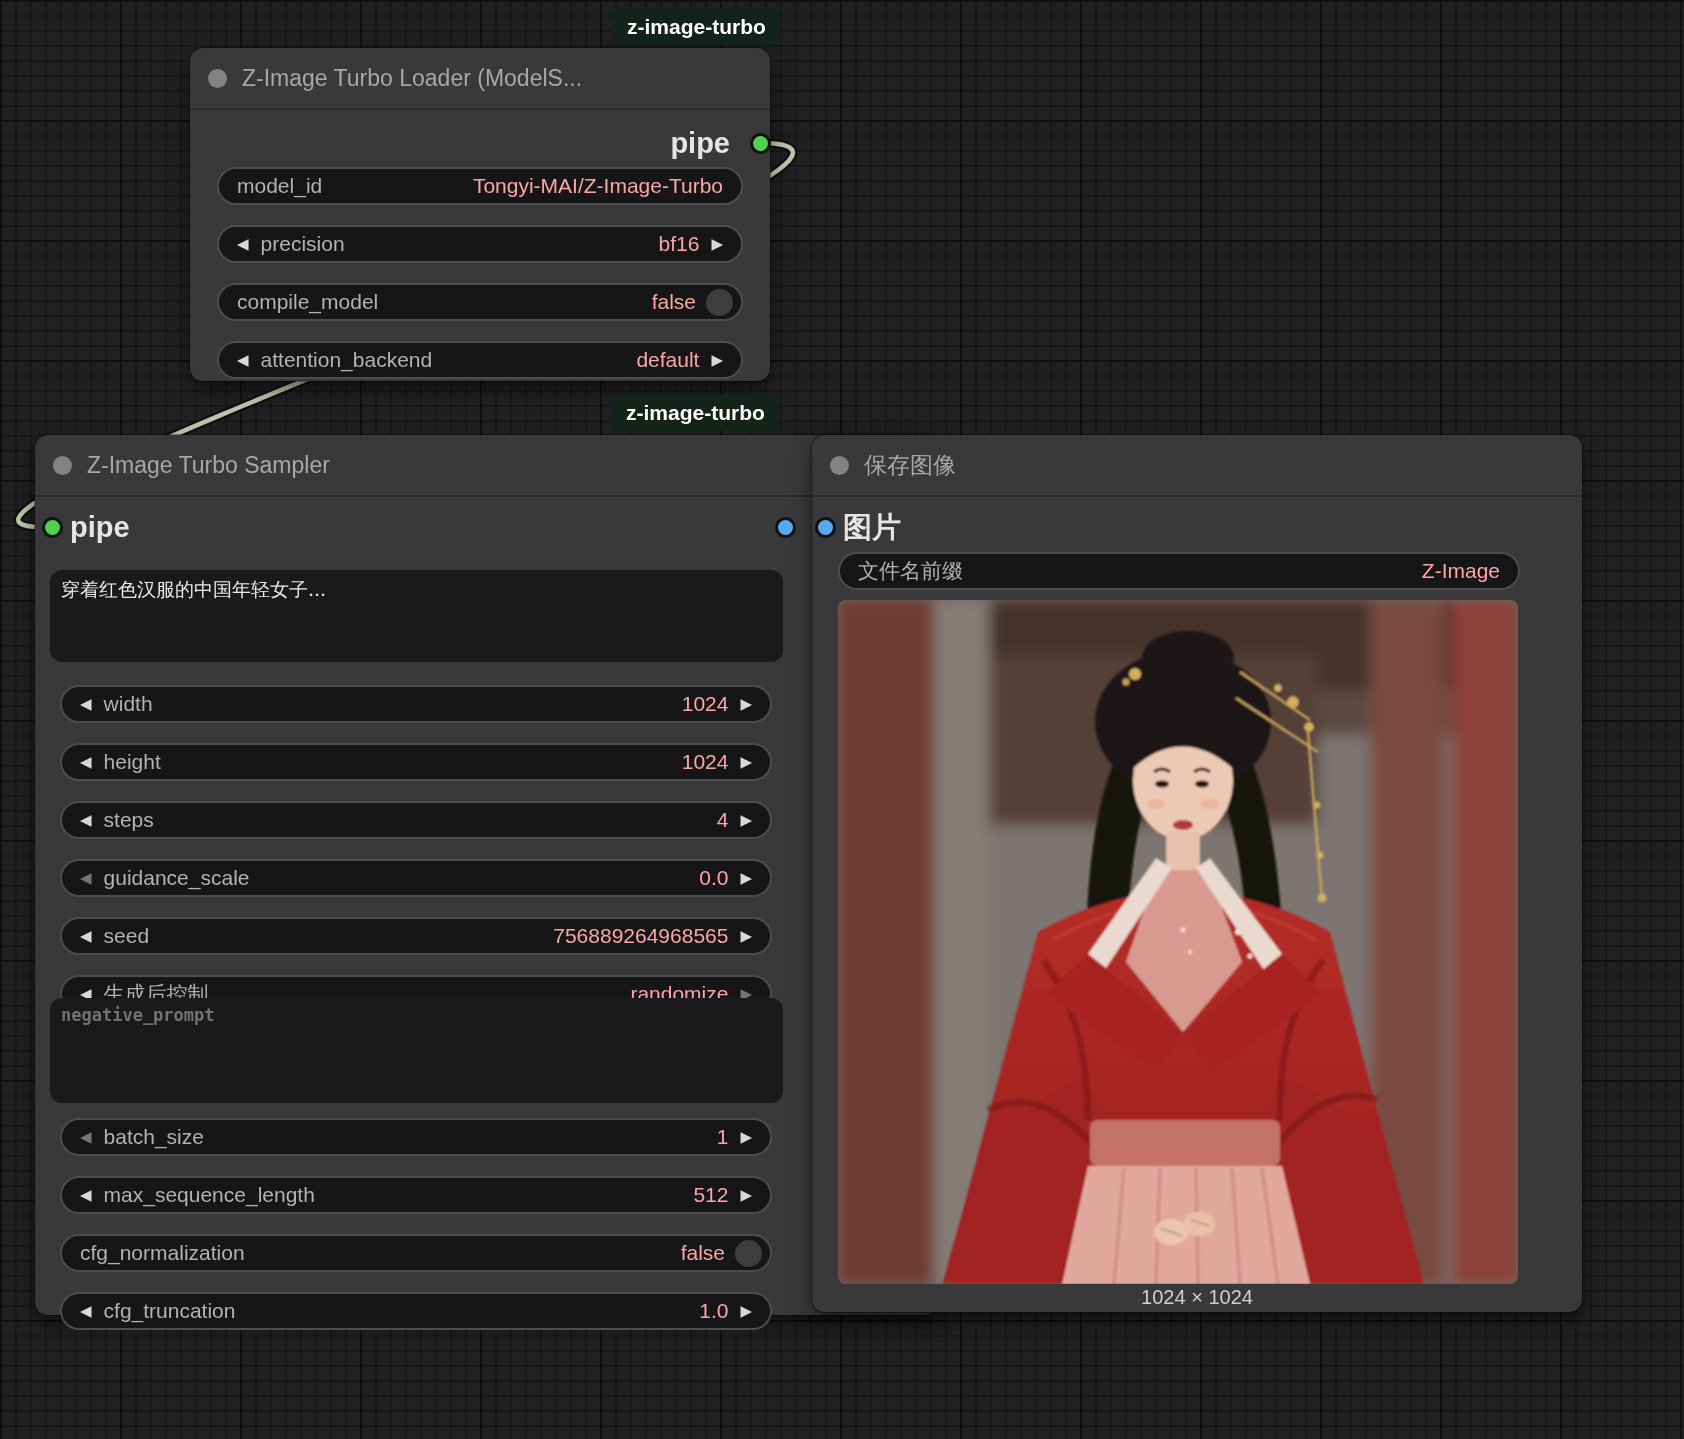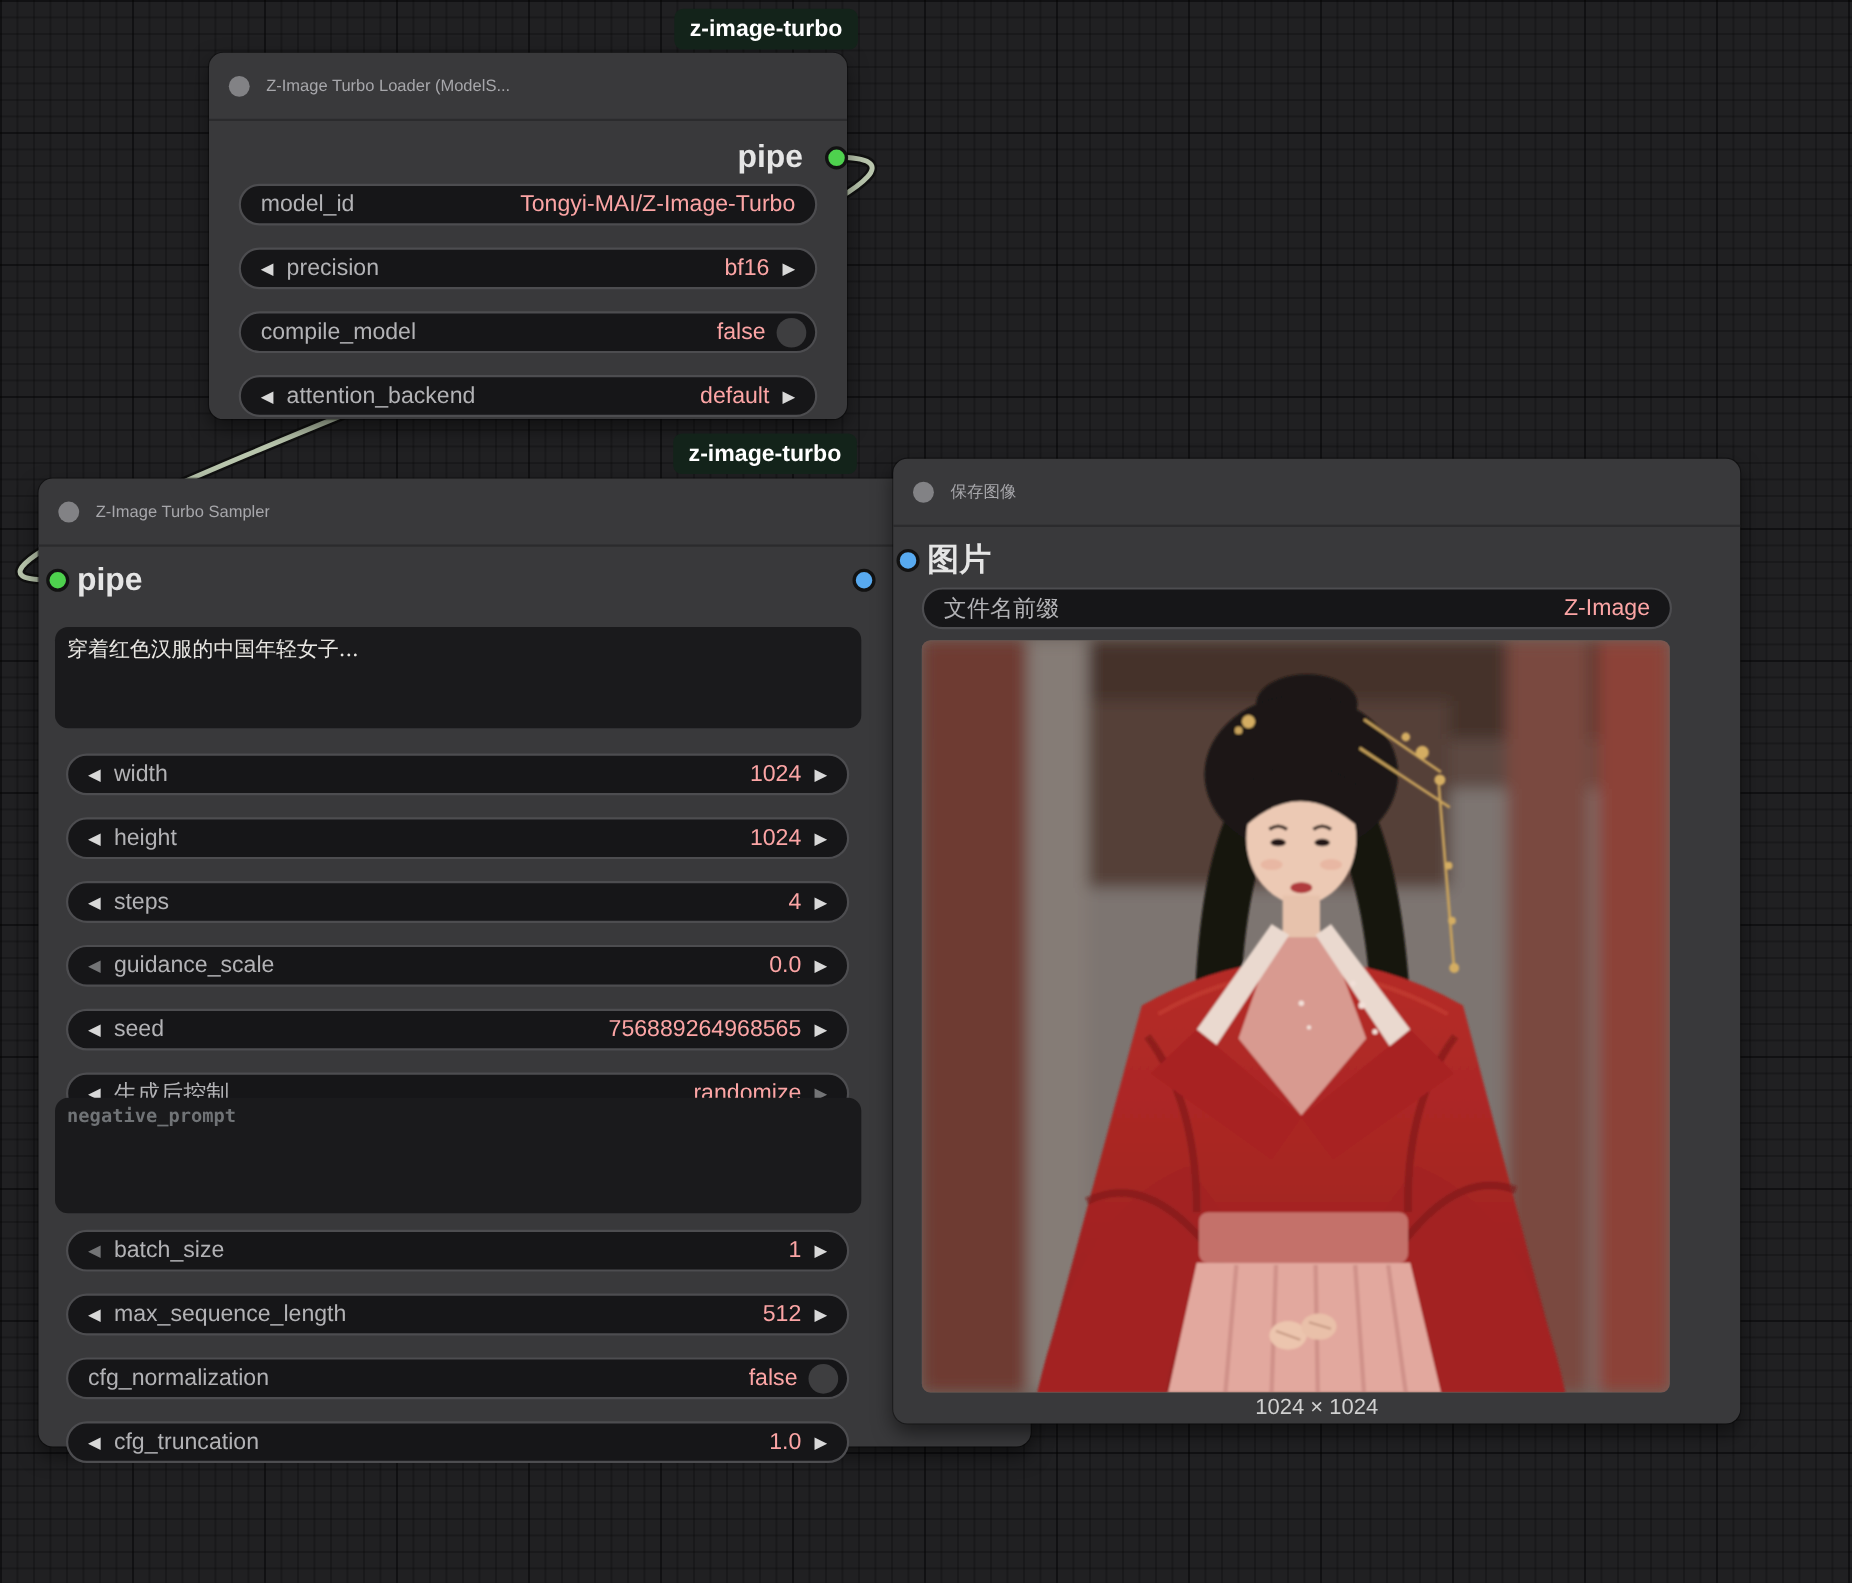--- a/index.html
+++ b/index.html
@@ -15,21 +15,21 @@
     font-family:"Liberation Sans", sans-serif;
   }
   .links{position:absolute;inset:0;z-index:1;pointer-events:none;}
   .node{
     position:absolute;z-index:2;background:#39393b;border-radius:13px;
     box-shadow:0 8px 18px rgba(0,0,0,.5), 0 0 0 1px rgba(0,0,0,.35);
   }
   .nheader{position:absolute;top:0;left:0;right:0;height:62px;display:flex;align-items:center;
     padding:0 18px;gap:15px;border-bottom:2px solid #2b2b2d;box-sizing:border-box;}
   .ndot{width:19px;height:19px;border-radius:50%;background:#828285;flex:none;}
-  .ntitle{font-size:15px;color:#a7a7ab;white-space:nowrap;overflow:hidden;}
+  .ntitle{font-size:23px;color:#a7a7ab;white-space:nowrap;overflow:hidden;}
   .badge{position:absolute;z-index:3;background:#13231a;color:#ffffff;font-weight:700;
     font-size:21px;line-height:31px;padding:3px 14px;border-radius:8px;white-space:nowrap;}
   .slot{position:absolute;height:28px;line-height:28px;font-size:29px;color:#e5e5e5;white-space:nowrap;font-weight:bold;}
   .port{position:absolute;width:15px;height:15px;border-radius:50%;border:3px solid #121212;z-index:4;}
   .port.green{background:#4ed14e;}
   .port.blue{background:#58aaf0;}
   .stack{position:absolute;}
   .widget{height:38px;margin-bottom:20px;display:flex;align-items:center;
     background:#161618;border:2px solid #4d4d50;border-radius:20px;
     padding:0 12px;box-sizing:border-box;font-size:21px;}
@@ -169,21 +169,21 @@
         </div>
         <div class="widget">
           <span class="arr">◀</span>
           <span class="wlabel">cfg_truncation</span>
           <span class="wvalue">1.0</span>
           <span class="arr">▶</span>
         </div>
       </div>
   </div>
 
-  <div class="node" style="left:812px;top:417px;width:770px;height:877px;">
+  <div class="node" style="left:812px;top:435px;width:770px;height:877px;">
     <div class="nheader">
       <span class="ndot"></span>
       <span class="ntitle">保存图像</span>
     </div>
     <span class="port blue" style="left:3px;top:82px;"></span>
     <div class="slot" style="left:31px;top:78px;">图片</div>
 
     <div class="stack" id="save-stack" style="left:26px;top:117px;width:682px;">
         <div class="widget">
           <span class="wlabel">文件名前缀</span>

